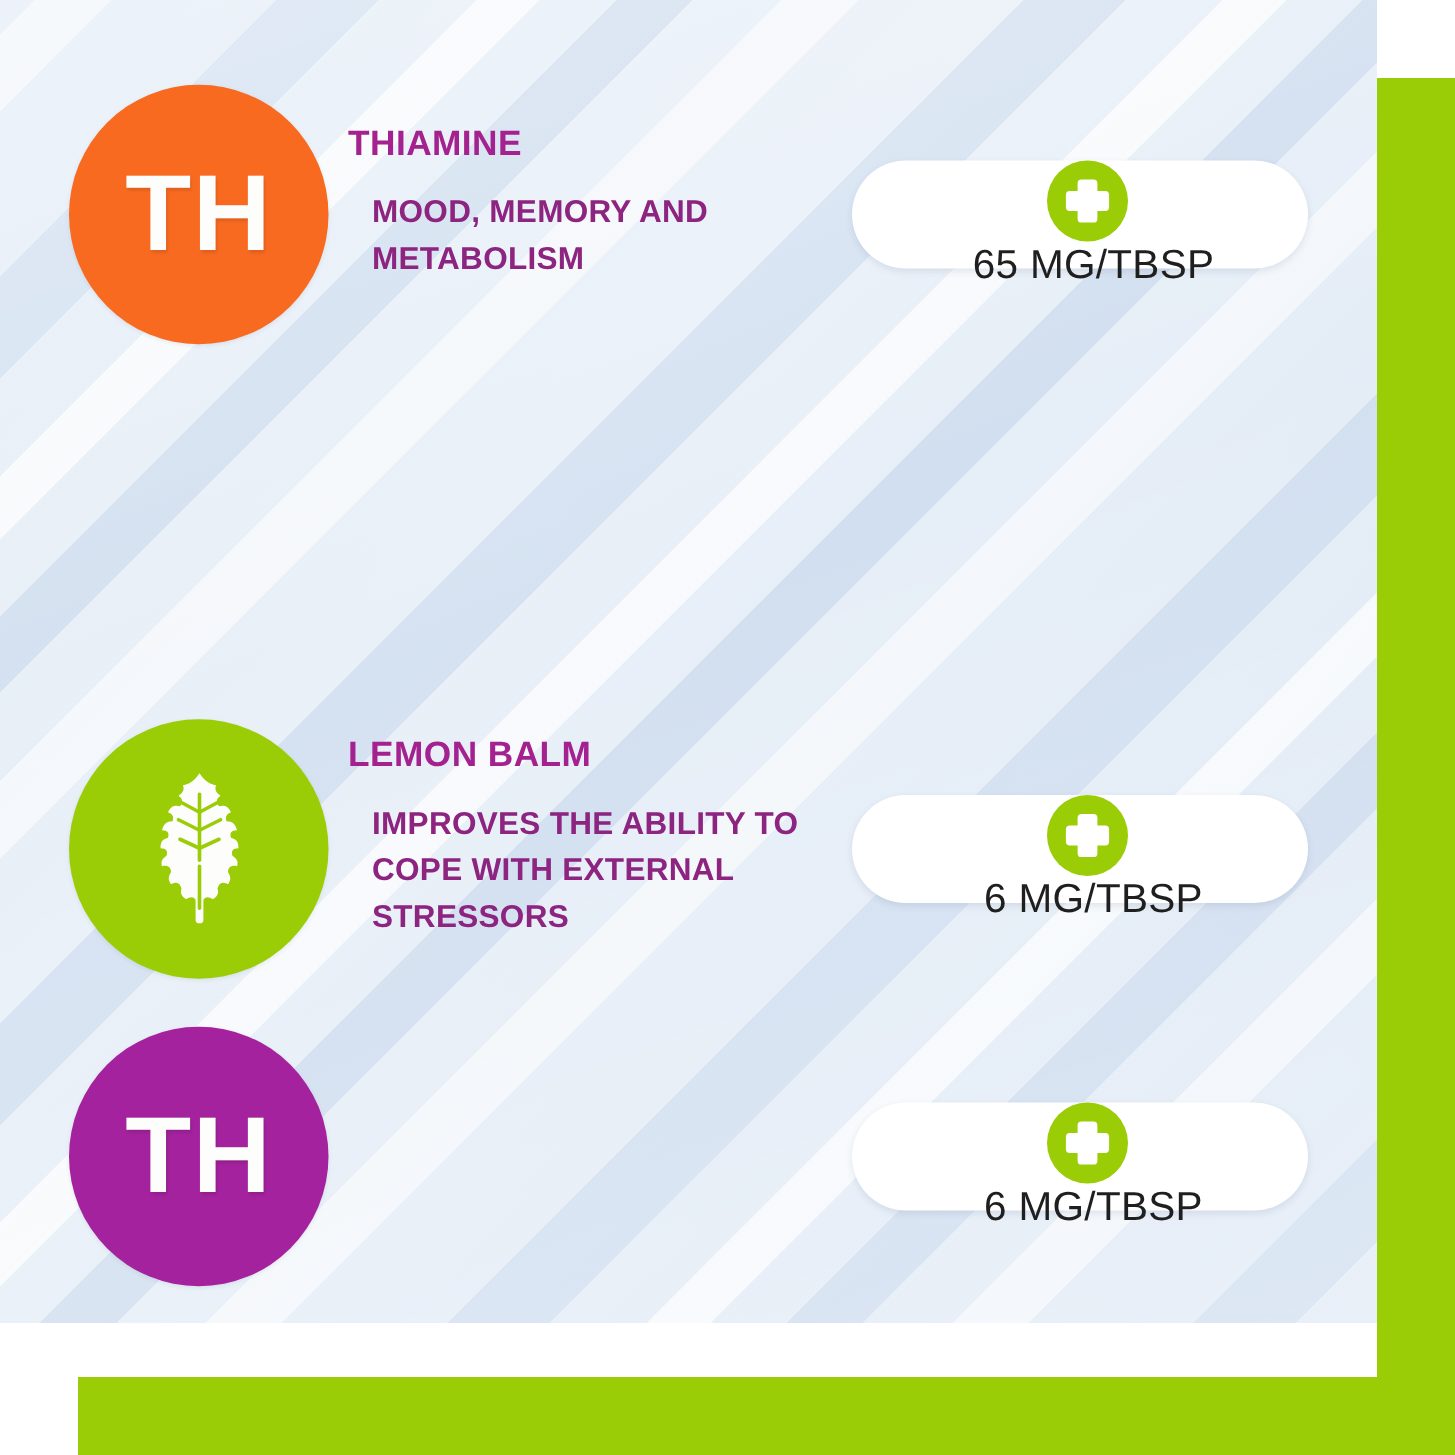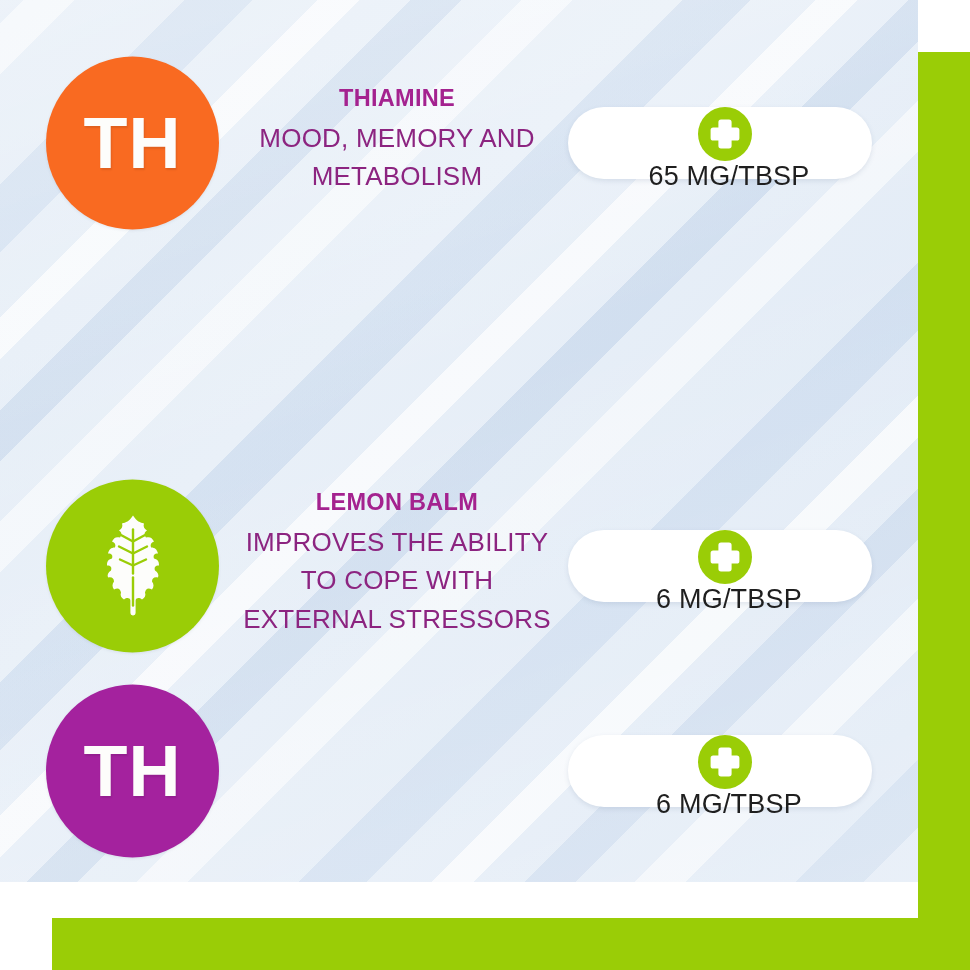--- a/index.html
+++ b/index.html
@@ -139,40 +139,40 @@
 
   .leaf-icon { width: 92px; height: 104px; display:block; }
 
   
   .text-block {
     position: absolute;
     left: 232px;
     width: 330px;
     top: 50%;
     transform: translateY(-50%);
-    text-align: center;
+    text-align: left;
   }
   .ing-title {
     font-family: "Liberation Sans", sans-serif;
     font-weight: bold;
     font-size: 23.5px;
     letter-spacing: 0.3px;
     color: #A4228F;
     line-height: 1.25;
     margin: 0 0 3px 0;
     white-space: nowrap;
   }
   .ing-desc {
     font-family: "Liberation Sans", sans-serif;
-    font-weight: normal;
-    font-size: 26px;
+    font-weight: bold;
+    font-size: 21px;
     letter-spacing: 0.2px;
     color: #8C2480;
     line-height: 1.48;
-    margin: 6px;
+    margin: 16px;
   }
 
   
   .pill {
     position: absolute;
     left: 568px;
     top: 50%;
     transform: translateY(-50%);
     width: 304px;
     height: 72px;

